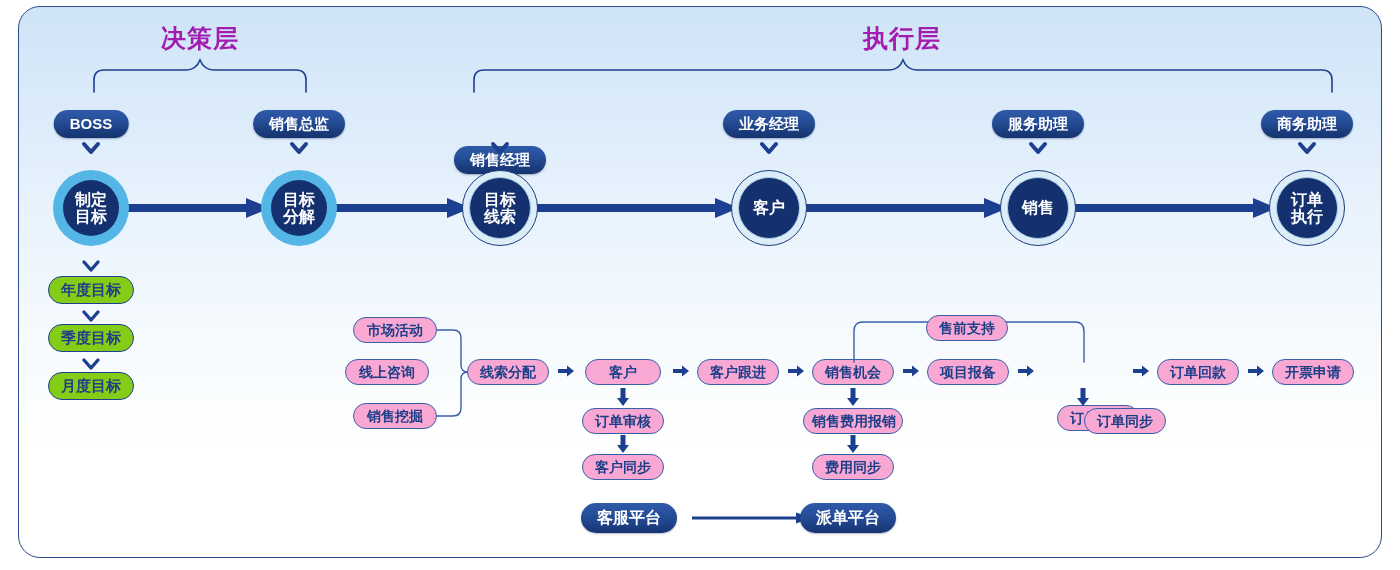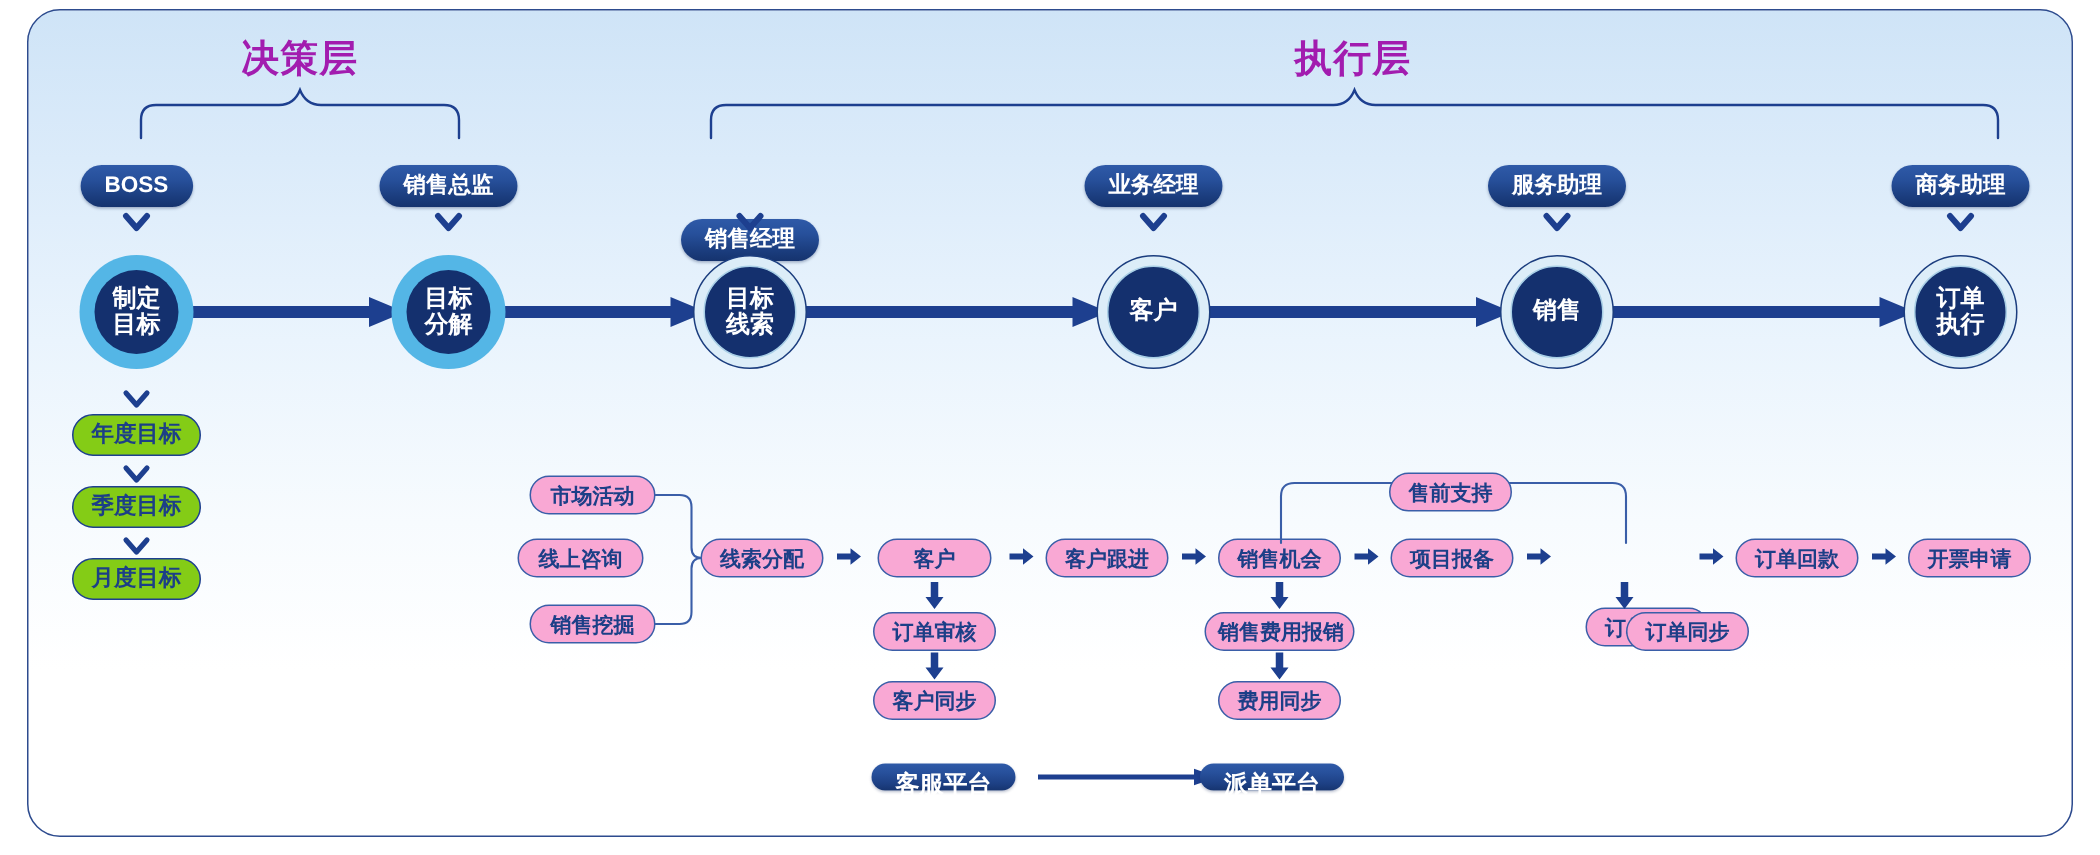--- a/index.html
+++ b/index.html
@@ -140,21 +140,21 @@
     color:#1c3f87;
     font-size:15px;font-weight:bold;
     white-space:nowrap;text-align:center;
     padding:0 12px;
   }
 
   
   .fpill{
     position:absolute;
     transform:translate(-50%,-50%);
-    height:18px;line-height:30px;
+    height:30px;line-height:30px;
     border-radius:15px;
     background:linear-gradient(180deg,#2f5aa8 0%,#27509b 35%,#1d4084 75%,#16346f 100%);
     color:#ffffff;
     font-size:16px;font-weight:bold;
     white-space:nowrap;text-align:center;
     padding:0 16px;
     box-shadow:0 1px 2px rgba(20,40,90,.3);
   }
 
   

